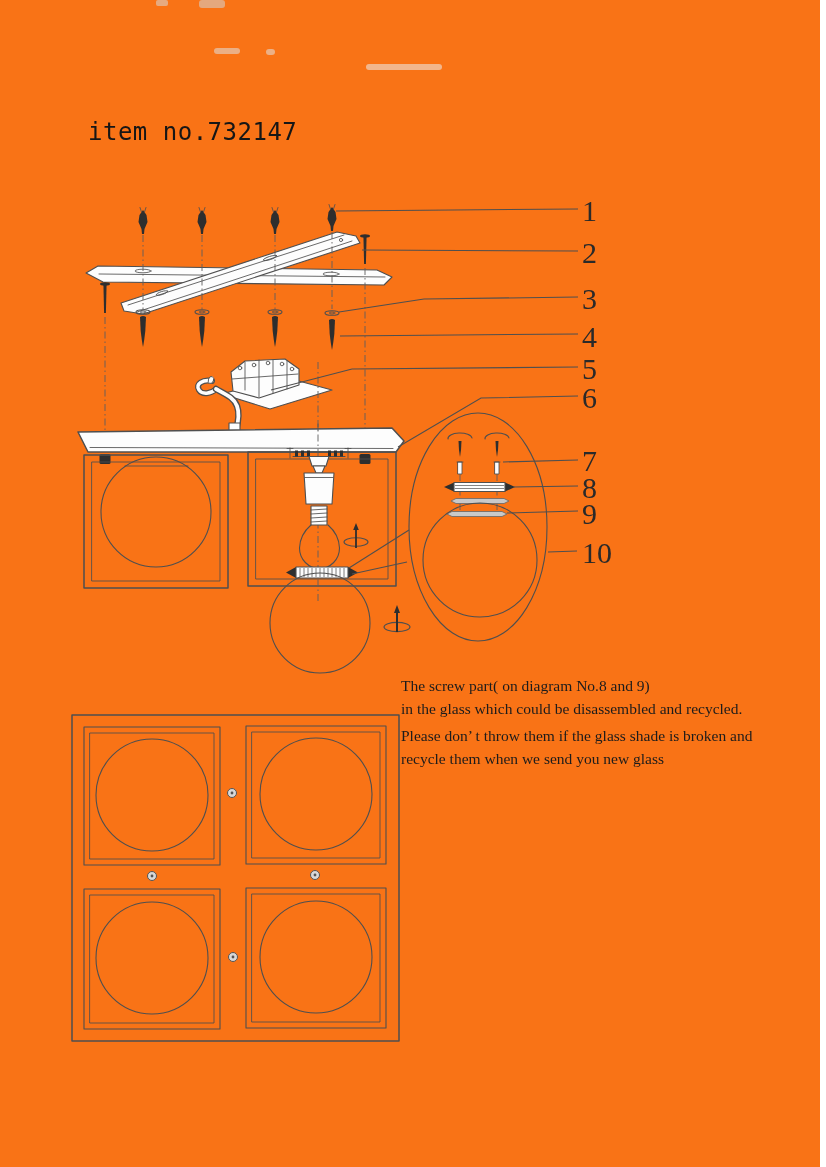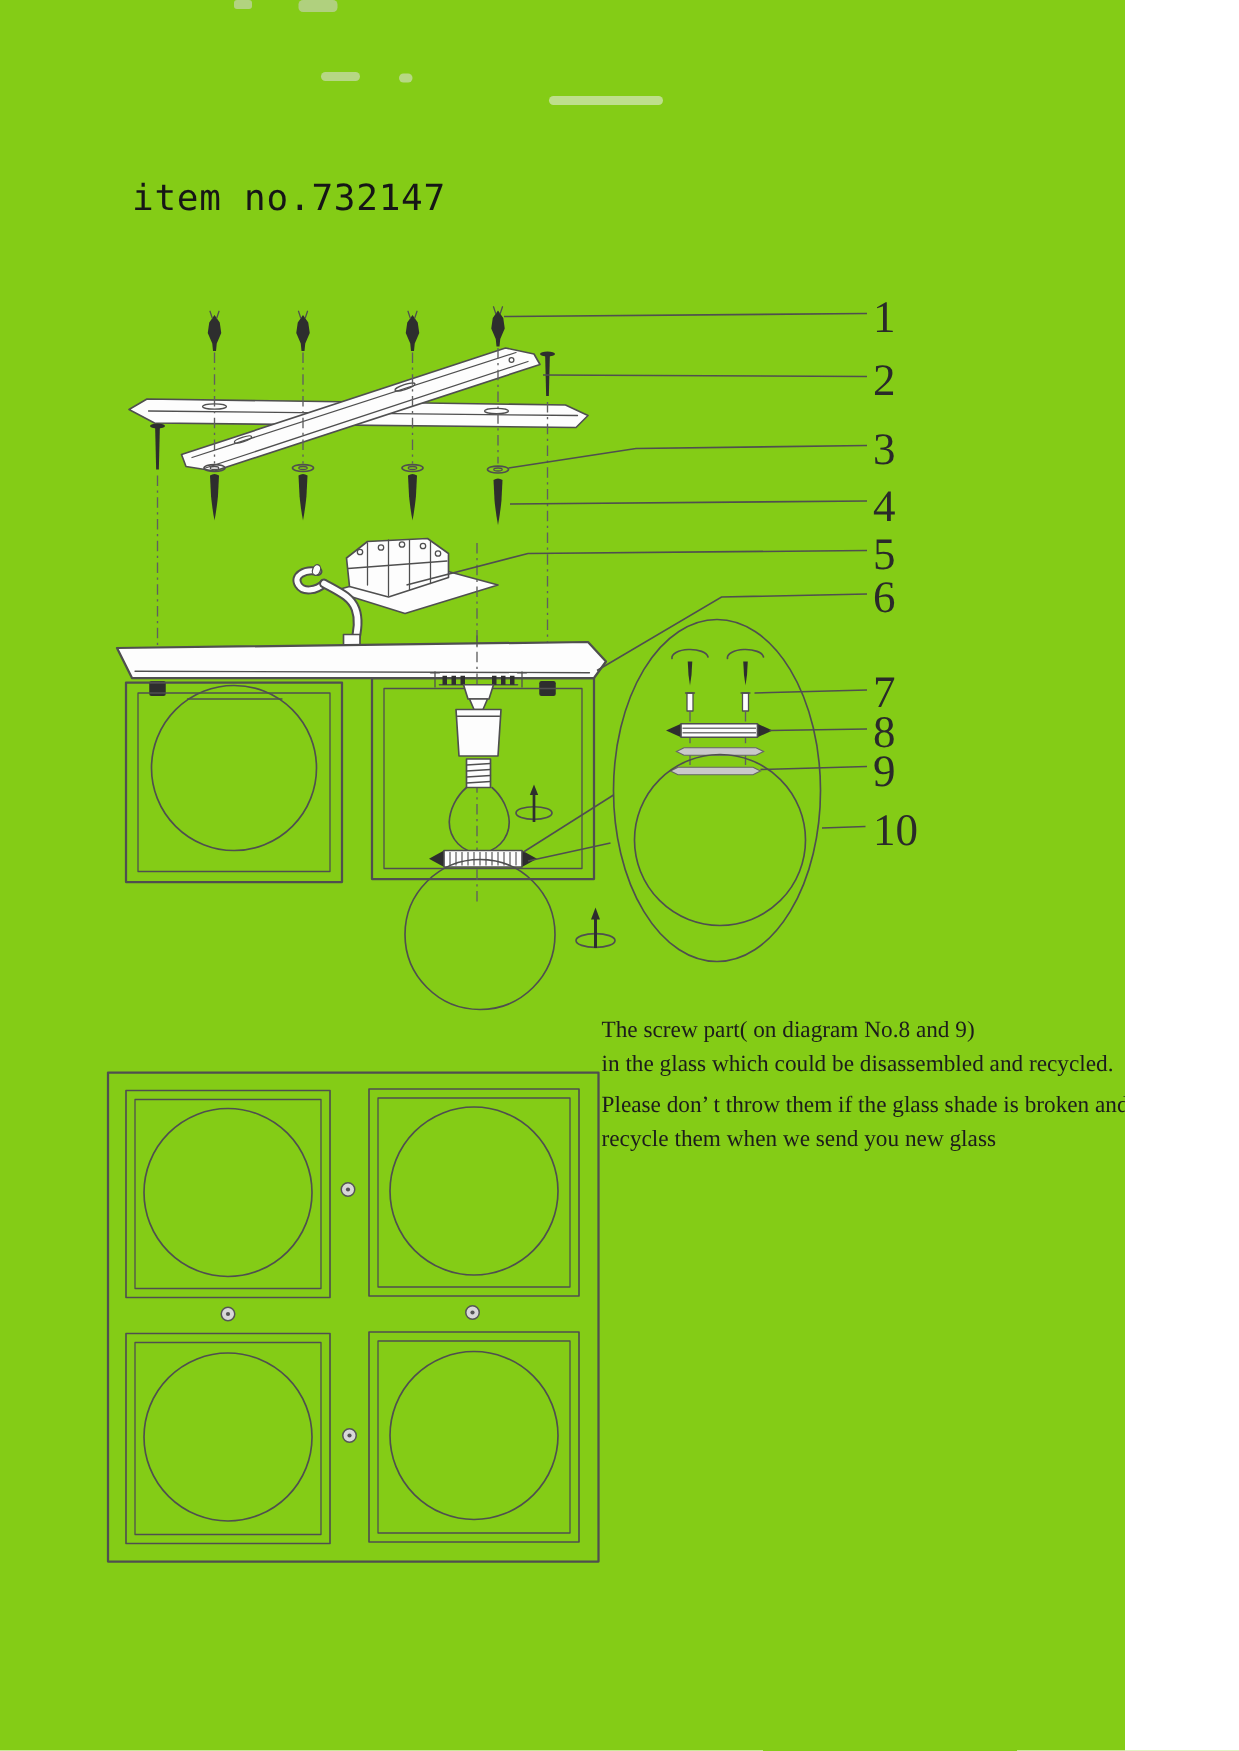--- a/index.html
+++ b/index.html
@@ -1,16 +1,16 @@
 <!DOCTYPE html>
 <html><head>
 <meta charset="utf-8">
 <style>
   html,body{margin:0;padding:0;background:#ffffff;}
-  .page{position:relative;width:750px;height:1167px;background:#84cc16;overflow:hidden;
+  .page{position:relative;width:820px;height:1167px;background:#f97316;overflow:hidden;
         font-family:"Liberation Serif",serif;}
   svg{position:absolute;left:0;top:0;}
   .ln{stroke:#4f4f4f;fill:none;stroke-width:1.1;stroke-linecap:round;stroke-linejoin:round;}
   .thin{stroke-width:0.85;}
   .bold{stroke-width:1.5;}
   .paper{fill:#fdfdfd;}
   .ink{fill:#2e2e2e;stroke:none;}
   .gray{fill:#c9c9c9;}
   .dash{stroke:#5f5f5f;stroke-width:0.9;stroke-dasharray:7 3 1.5 3;fill:none;}
   .leader{stroke:#4f4f4f;stroke-width:1.05;fill:none;}

